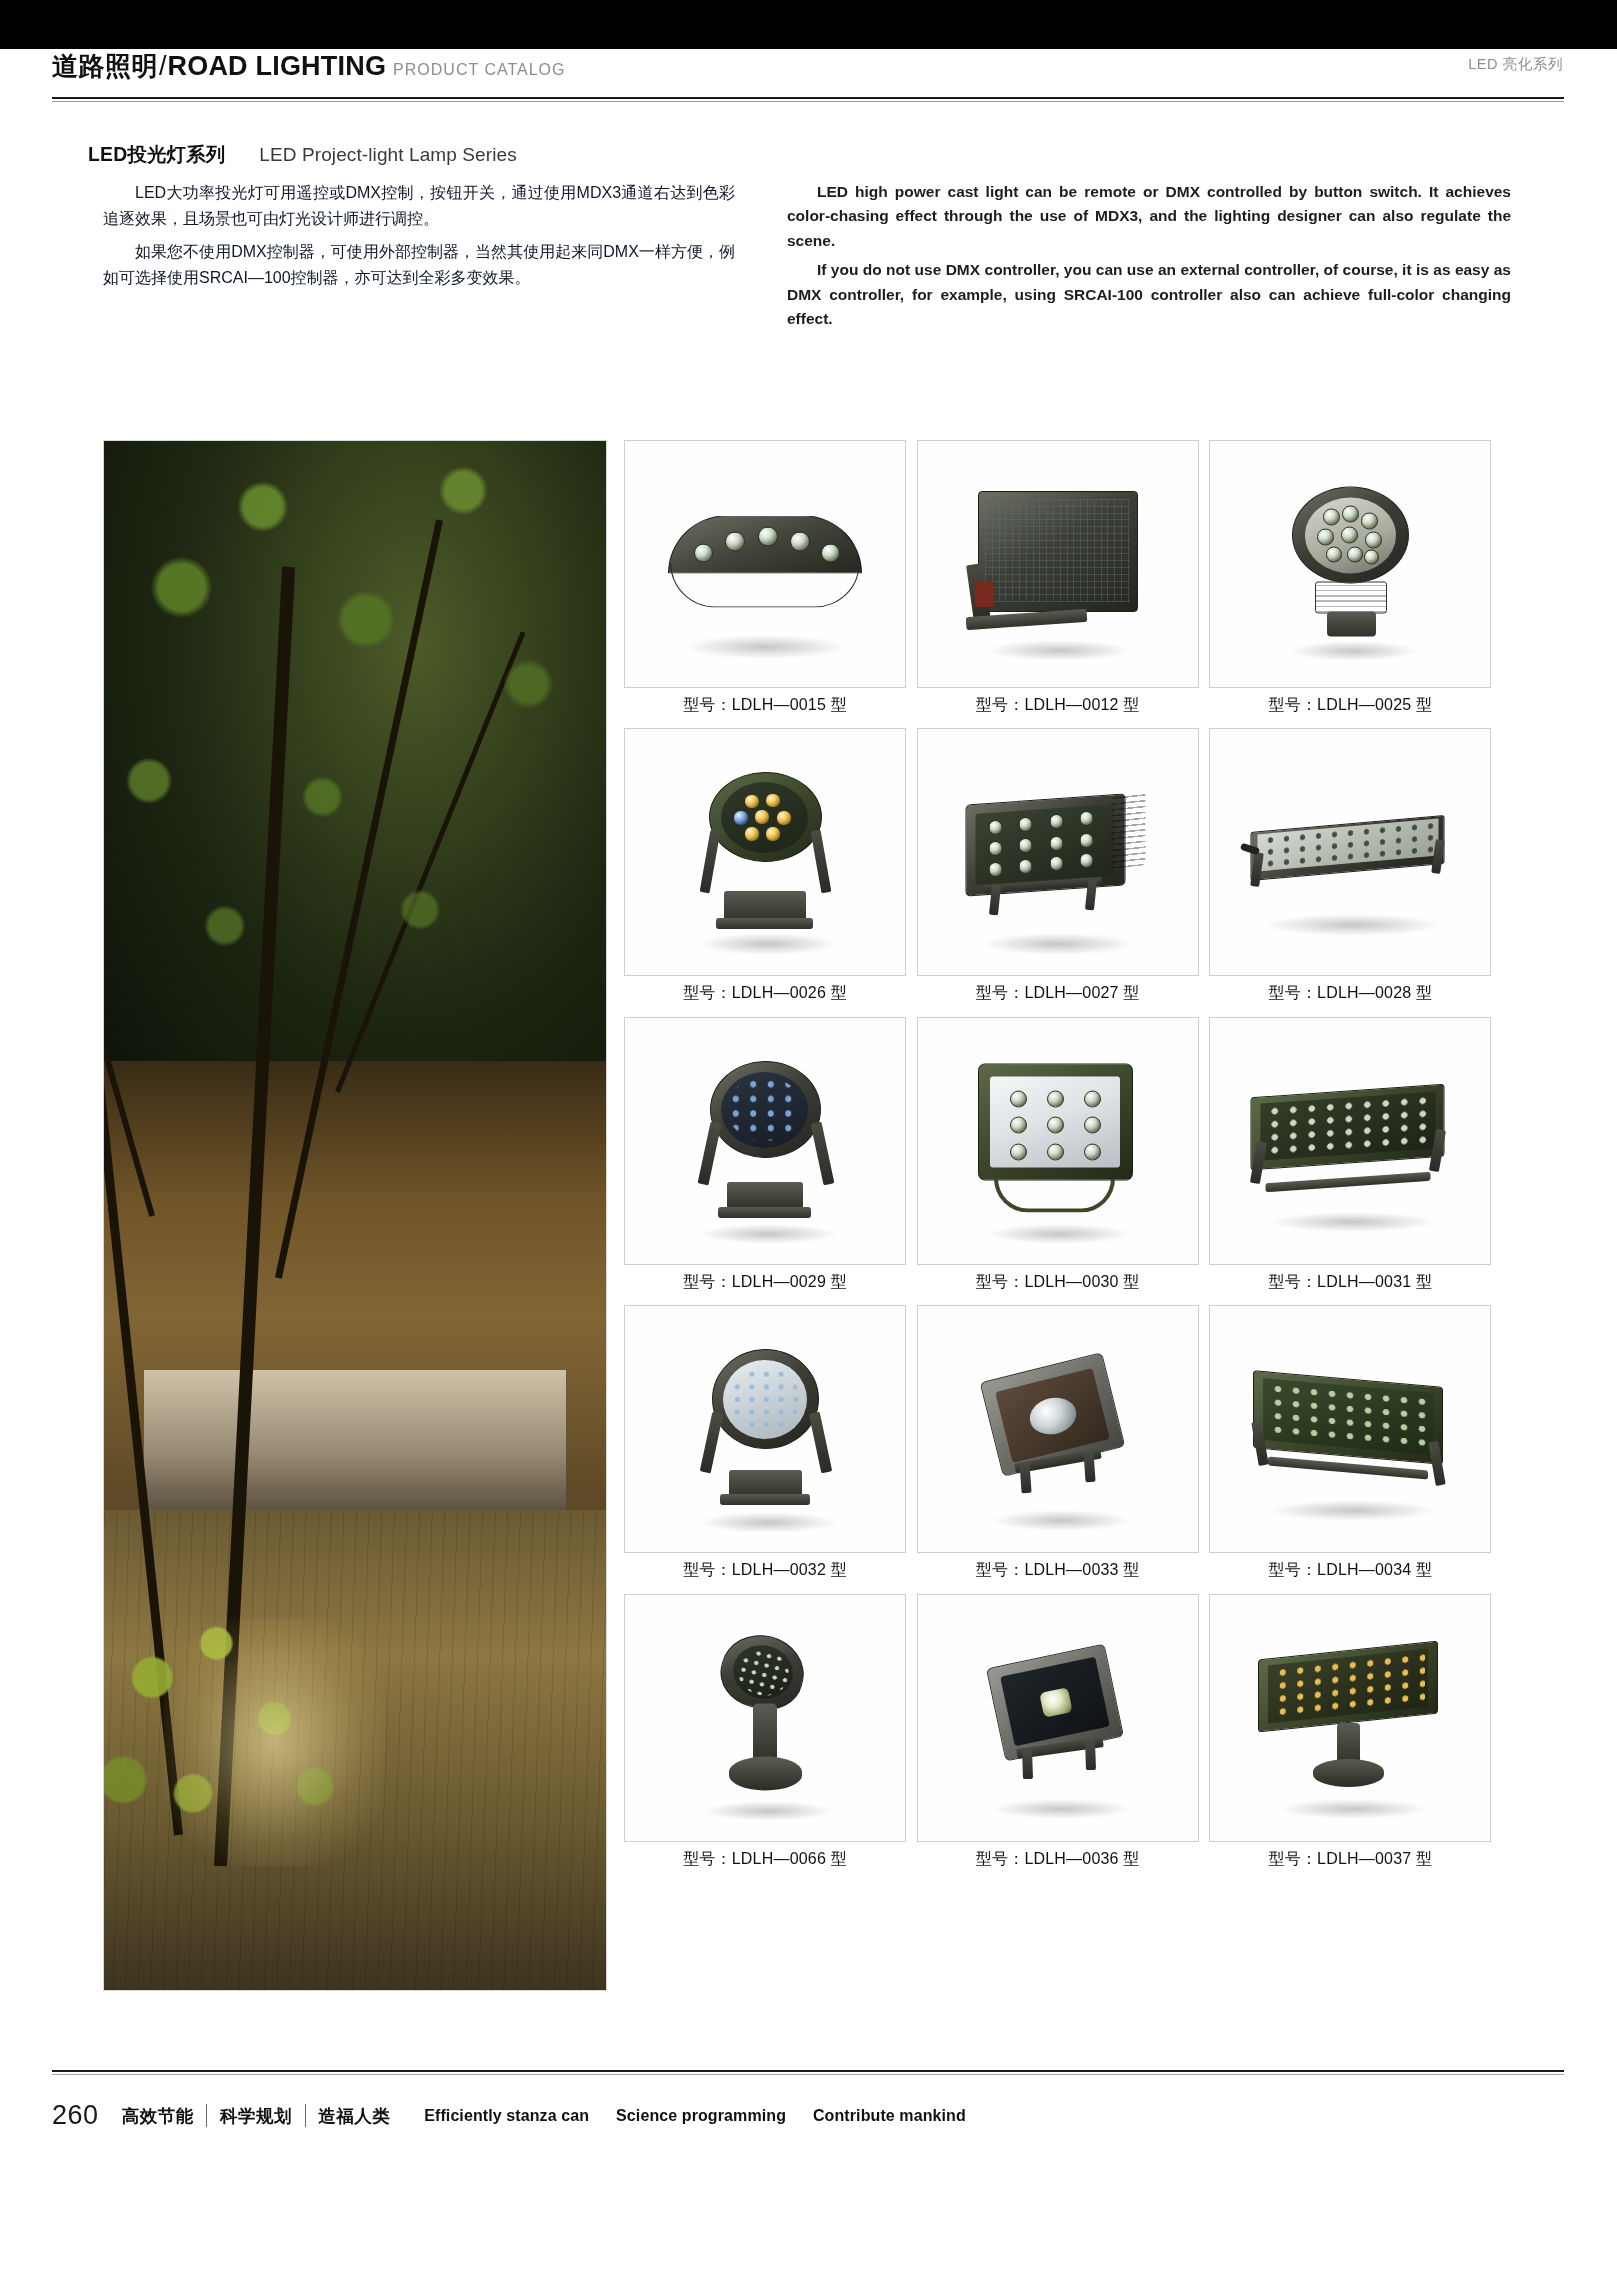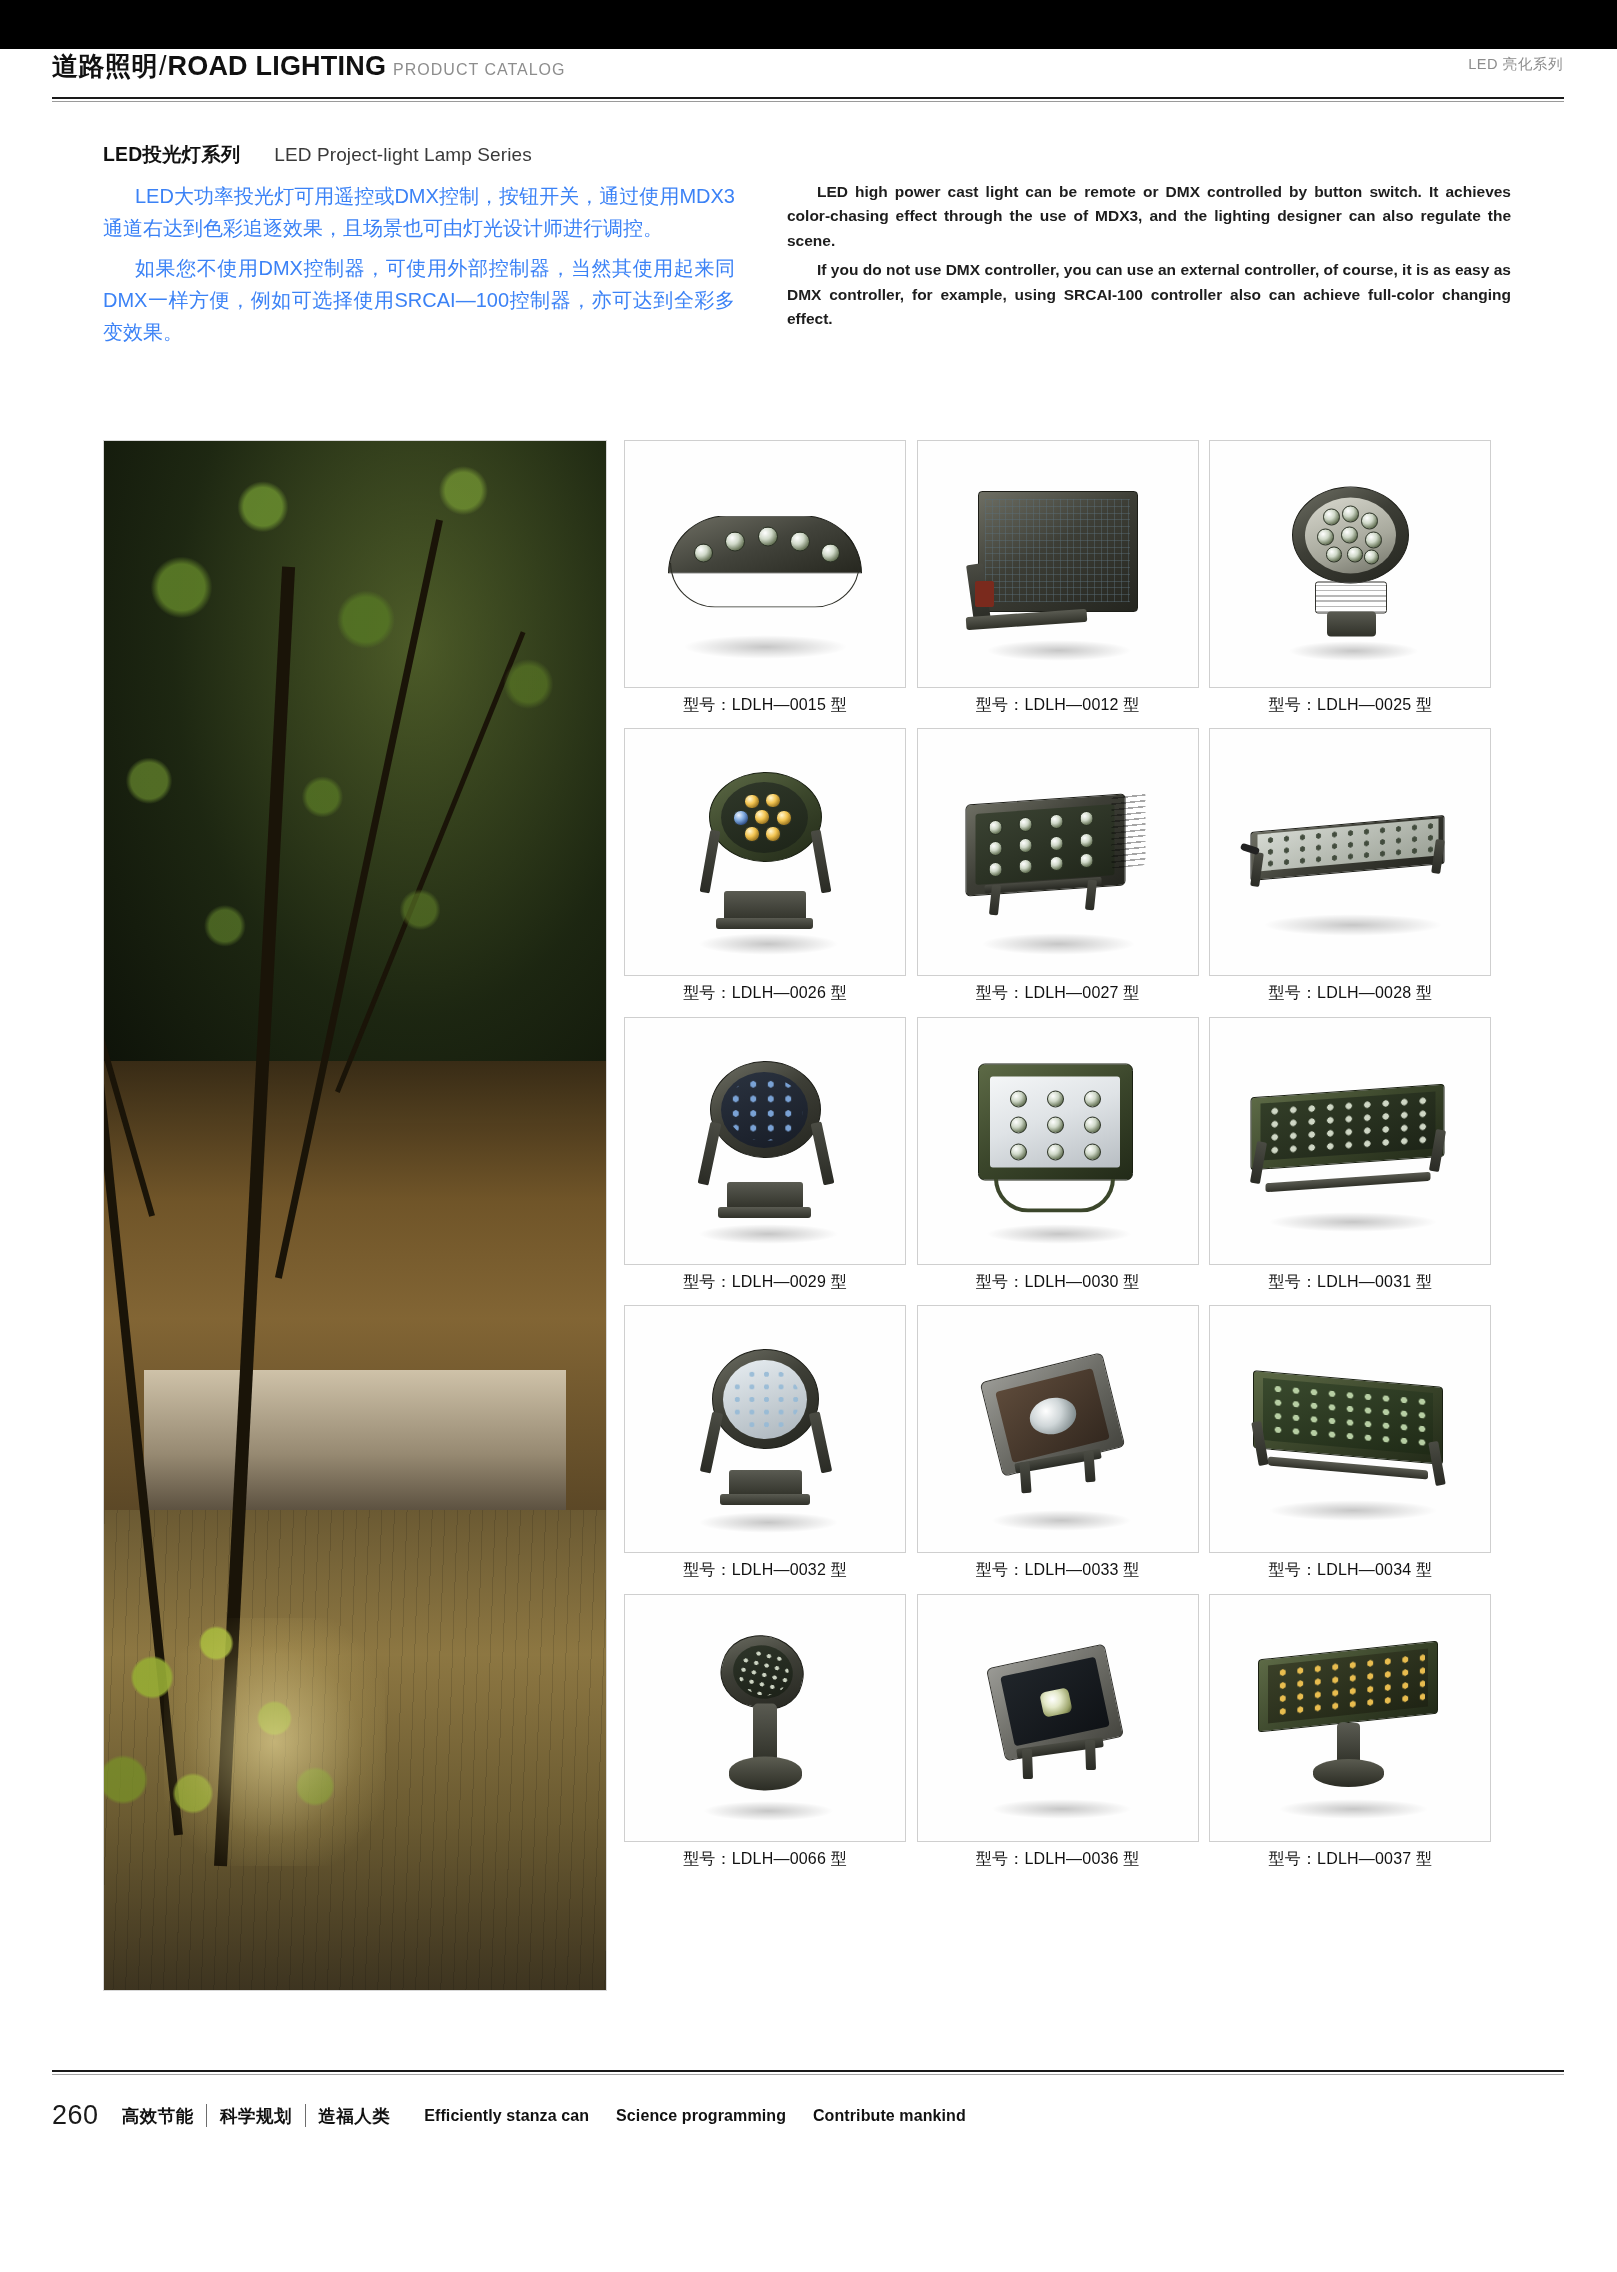--- a/index.html
+++ b/index.html
@@ -95,21 +95,21 @@
 
   
   .intro {
     position: absolute;
     top: 141px;
     left: 0;
     width: 1617px;
   }
   .intro-titles {
     position: absolute;
-    left: 103px;
+    left: 88px;
     top: 0;
     display: flex;
     align-items: baseline;
     white-space: nowrap;
   }
   .intro-title-cn {
     font-size: 19.4px;
     font-weight: bold;
     color: #111;
     letter-spacing: 0.2px;
@@ -118,23 +118,23 @@
     font-size: 19px;
     color: #3a3a3a;
     margin-left: 34px;
     letter-spacing: 0.1px;
   }
   .col-cn {
     position: absolute;
     left: 103px;
     top: 39px;
     width: 632px;
-    font-size: 20px;
+    font-size: 16px;
     line-height: 1.62;
-    color: #3b82f6;
+    color: #0f172a;
     text-align: justify;
   }
   .col-cn p { margin: 0 0 6.8px 0; text-indent: 32px; }
   .col-en {
     position: absolute;
     left: 787px;
     top: 39px;
     width: 724px;
     font-size: 15.5px;
     line-height: 1.58;

